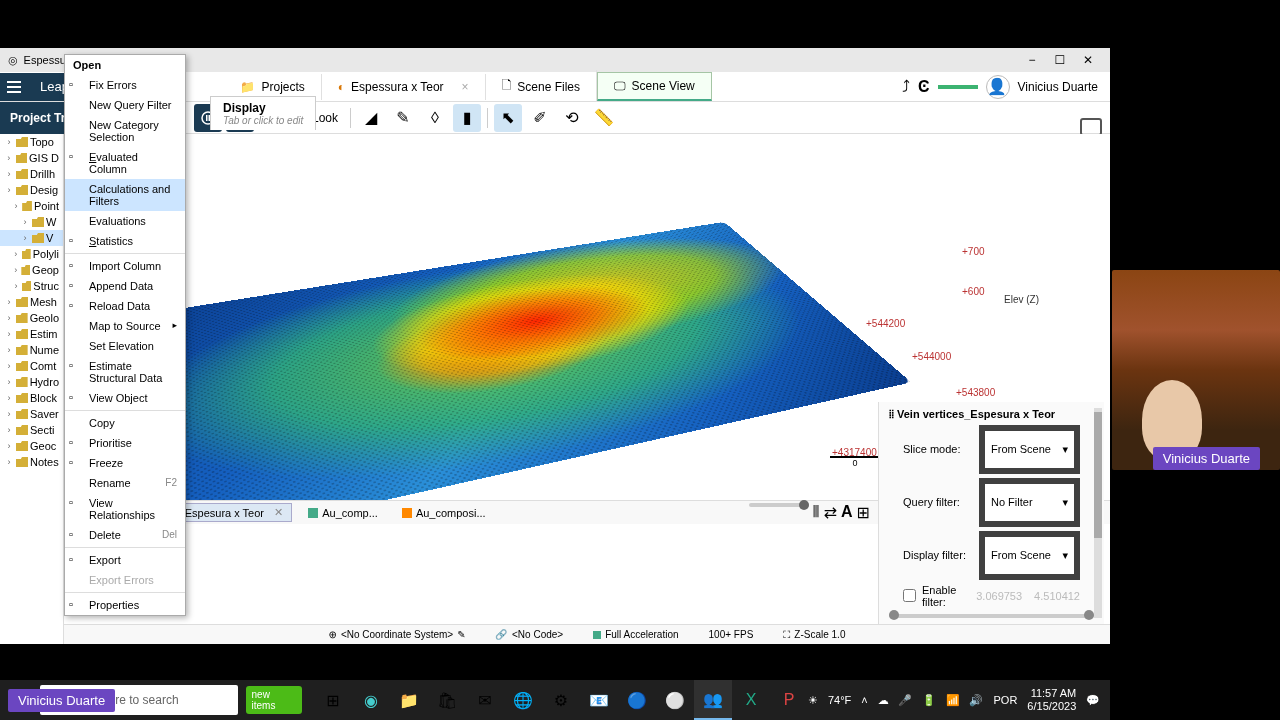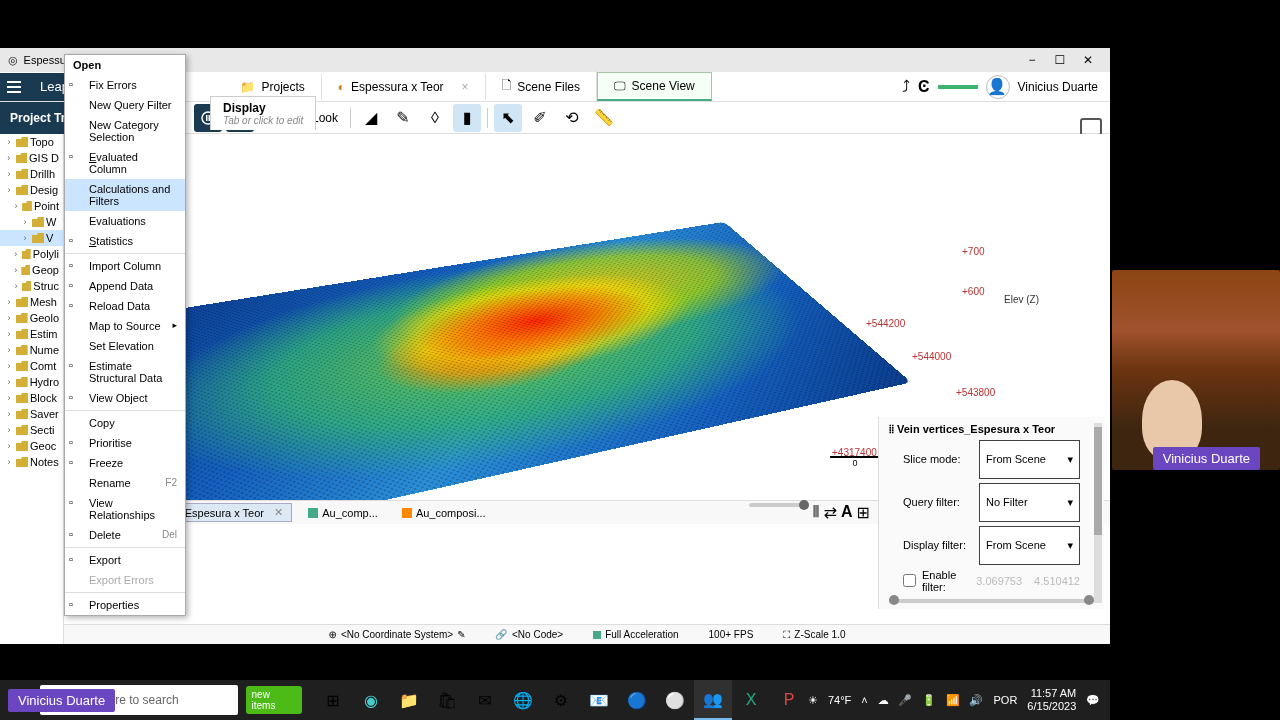--- a/index.html
+++ b/index.html
@@ -67,21 +67,21 @@
 .bottom-tabs { height: 24px; background: #f8f8f8; border-top: 1px solid #ddd; display: flex; align-items: center; padding: 0 6px; gap: 8px; }
 .btab { font-size: 11px; padding: 2px 8px; display: flex; align-items: center; gap: 4px; }
 .btab.active { background: #dce8f4; border: 1px solid #aac; }
 .btab .closex { margin-left: 6px; color: #888; }
 .btab-tools { margin-left: auto; display: flex; gap: 4px; }
 .slider-mini { width: 60px; height: 4px; background: #ccc; border-radius: 2px; position: relative; }
 .slider-mini .thumb { position: absolute; right: 0; top: -3px; width: 10px; height: 10px; background: #666; border-radius: 50%; }
 .props-panel { width: 226px; border-left: 1px solid #ddd; background: #fafafa; padding: 6px 10px; font-size: 11px; position: relative; }
 .props-row { display: flex; align-items: center; margin: 4px 14px; gap: 6px; }
 .props-row label { width: 70px; }
-.props-row .sel-box { flex: 1; border: 1px solid #404040; background: #fff; padding: 12px 6px; display: flex; justify-content: space-between; }
+.props-row .sel-box { flex: 1; border: 6px solid #404040; background: #fff; padding: 12px 6px; display: flex; justify-content: space-between; }
 .props-title { font-weight: 600; margin-bottom: 4px; }
 .range-slider { width: 100%; height: 4px; background: #ccc; border-radius: 2px; position: relative; margin-top: 6px; }
 .range-slider .t1 { position: absolute; left: 0; top: -4px; width: 10px; height: 10px; background: #888; border-radius: 50%; }
 .range-slider .t2 { position: absolute; right: 0; top: -4px; width: 10px; height: 10px; background: #888; border-radius: 50%; }
 .status-bar { position: absolute; bottom: 0; left: 0; right: 0; height: 20px; background: #f8f8f8; border-top: 1px solid #ddd; display: flex; align-items: center; font-size: 10px; padding: 0 10px; gap: 30px; justify-content: center; }
 .status-bar .sb-item { display: flex; align-items: center; gap: 4px; }
 .taskbar { position: absolute; bottom: 0; left: 0; width: 1110px; height: 40px; background: #1f1f1f; display: flex; align-items: center; }
 .start-btn { width: 40px; height: 40px; display: flex; align-items: center; justify-content: center; }
 .win-logo { width: 16px; height: 16px; display: grid; grid-template: 1fr 1fr / 1fr 1fr; gap: 1px; }
 .win-logo span { background: #fff; }

